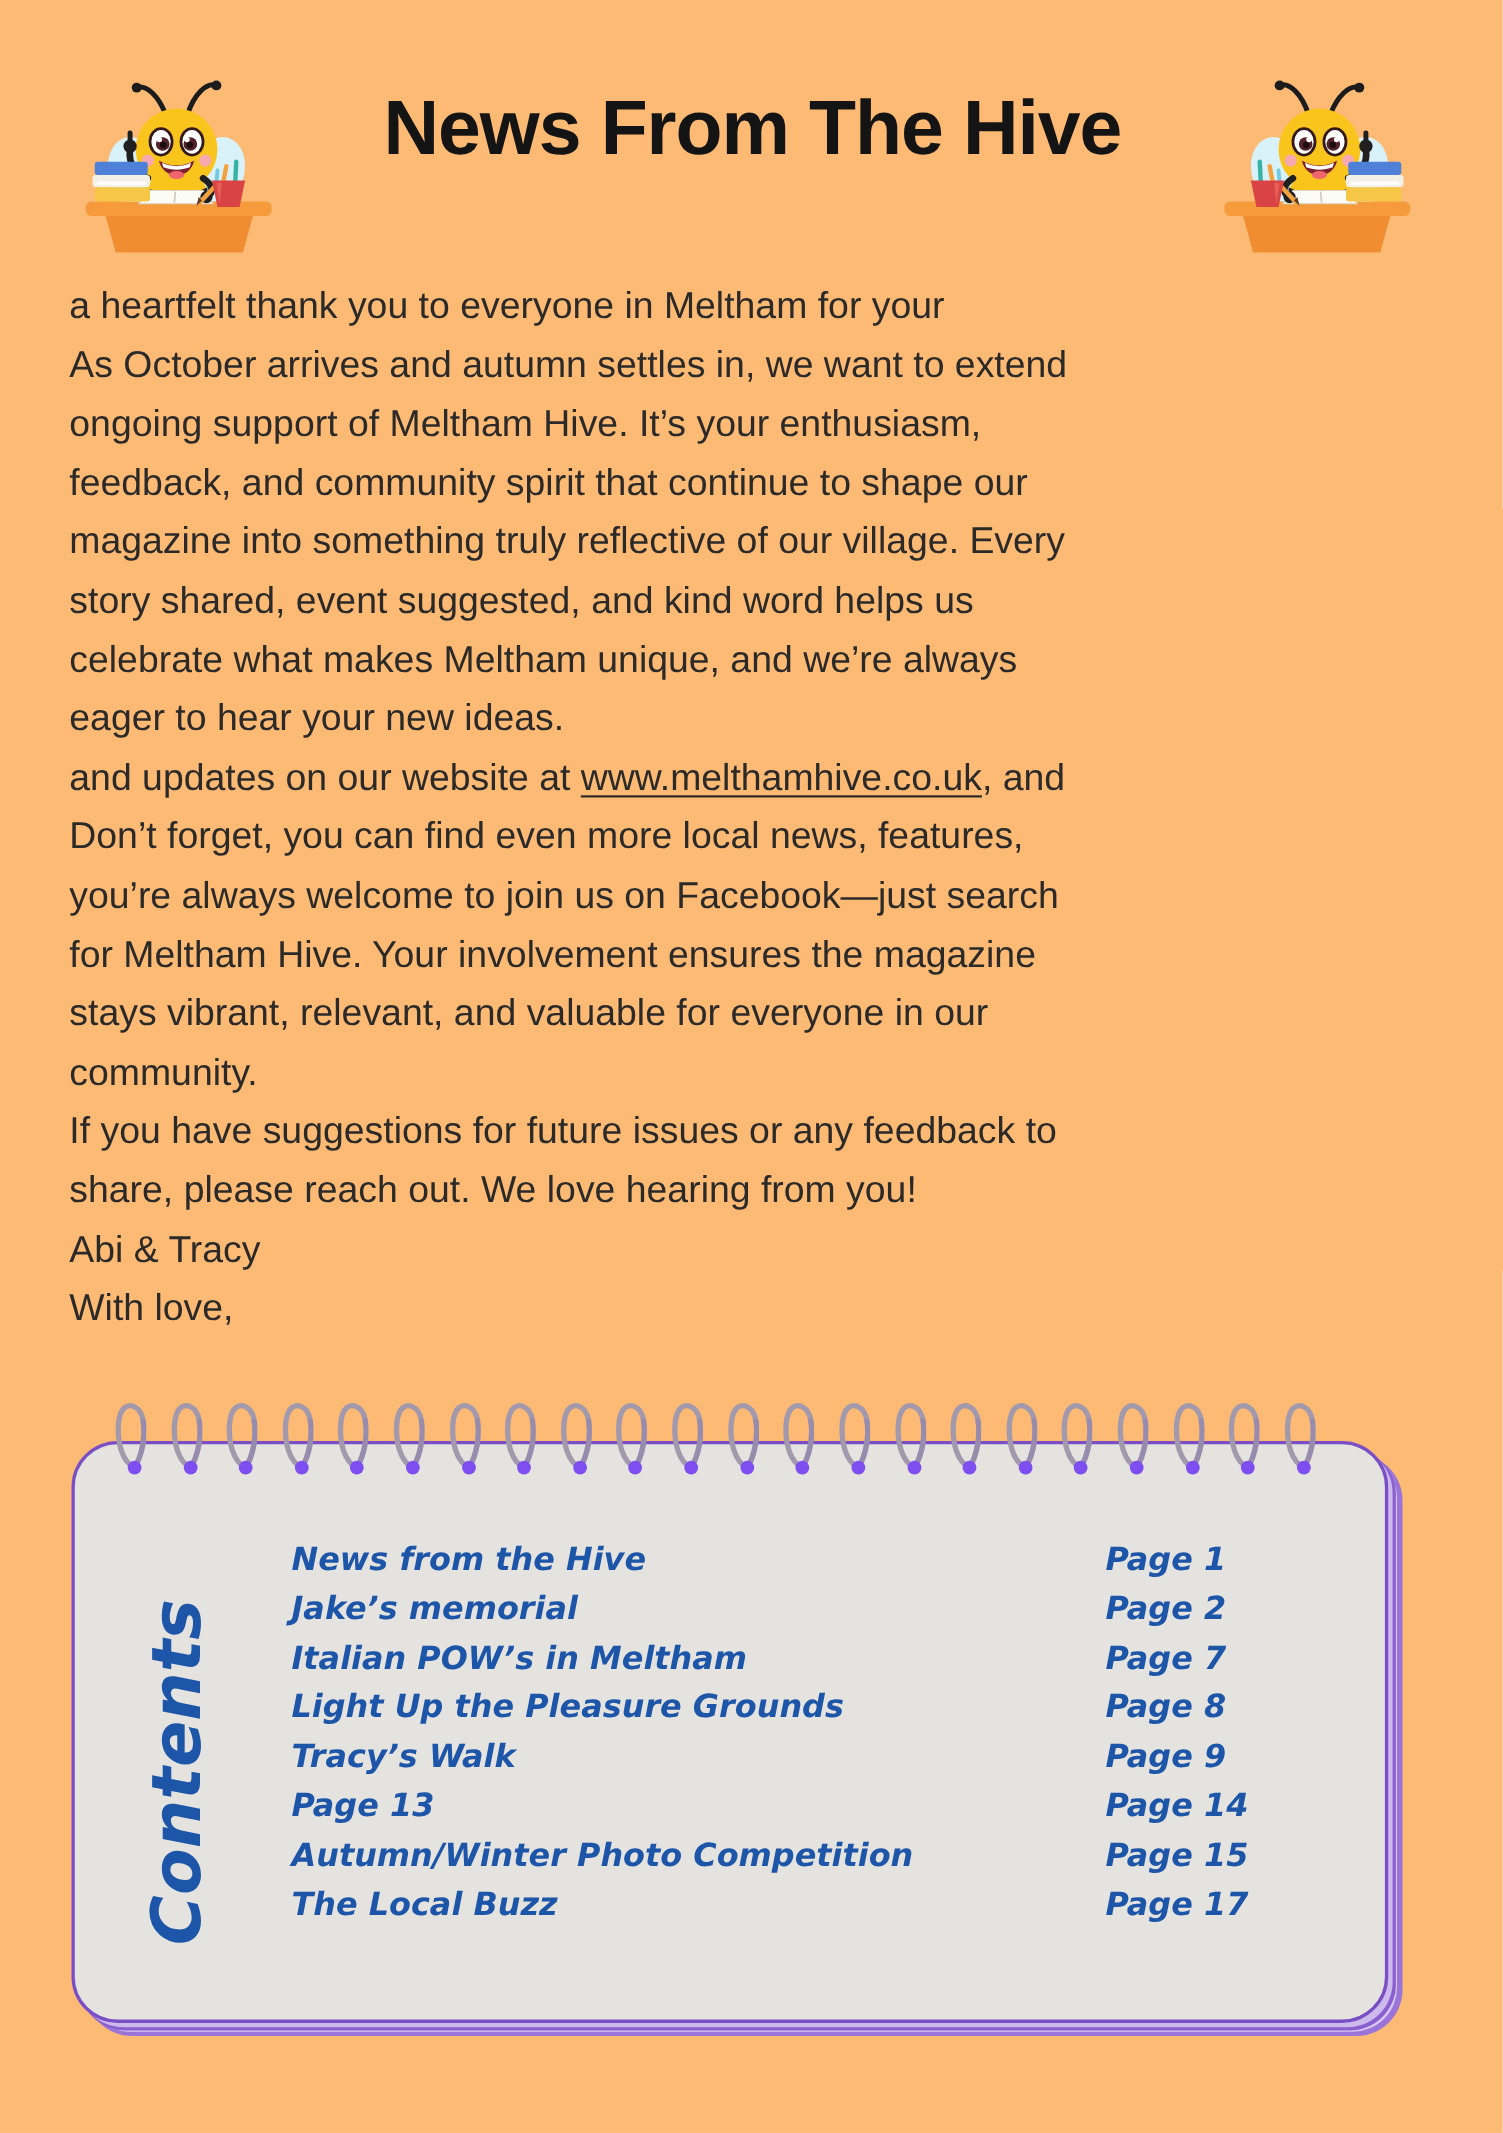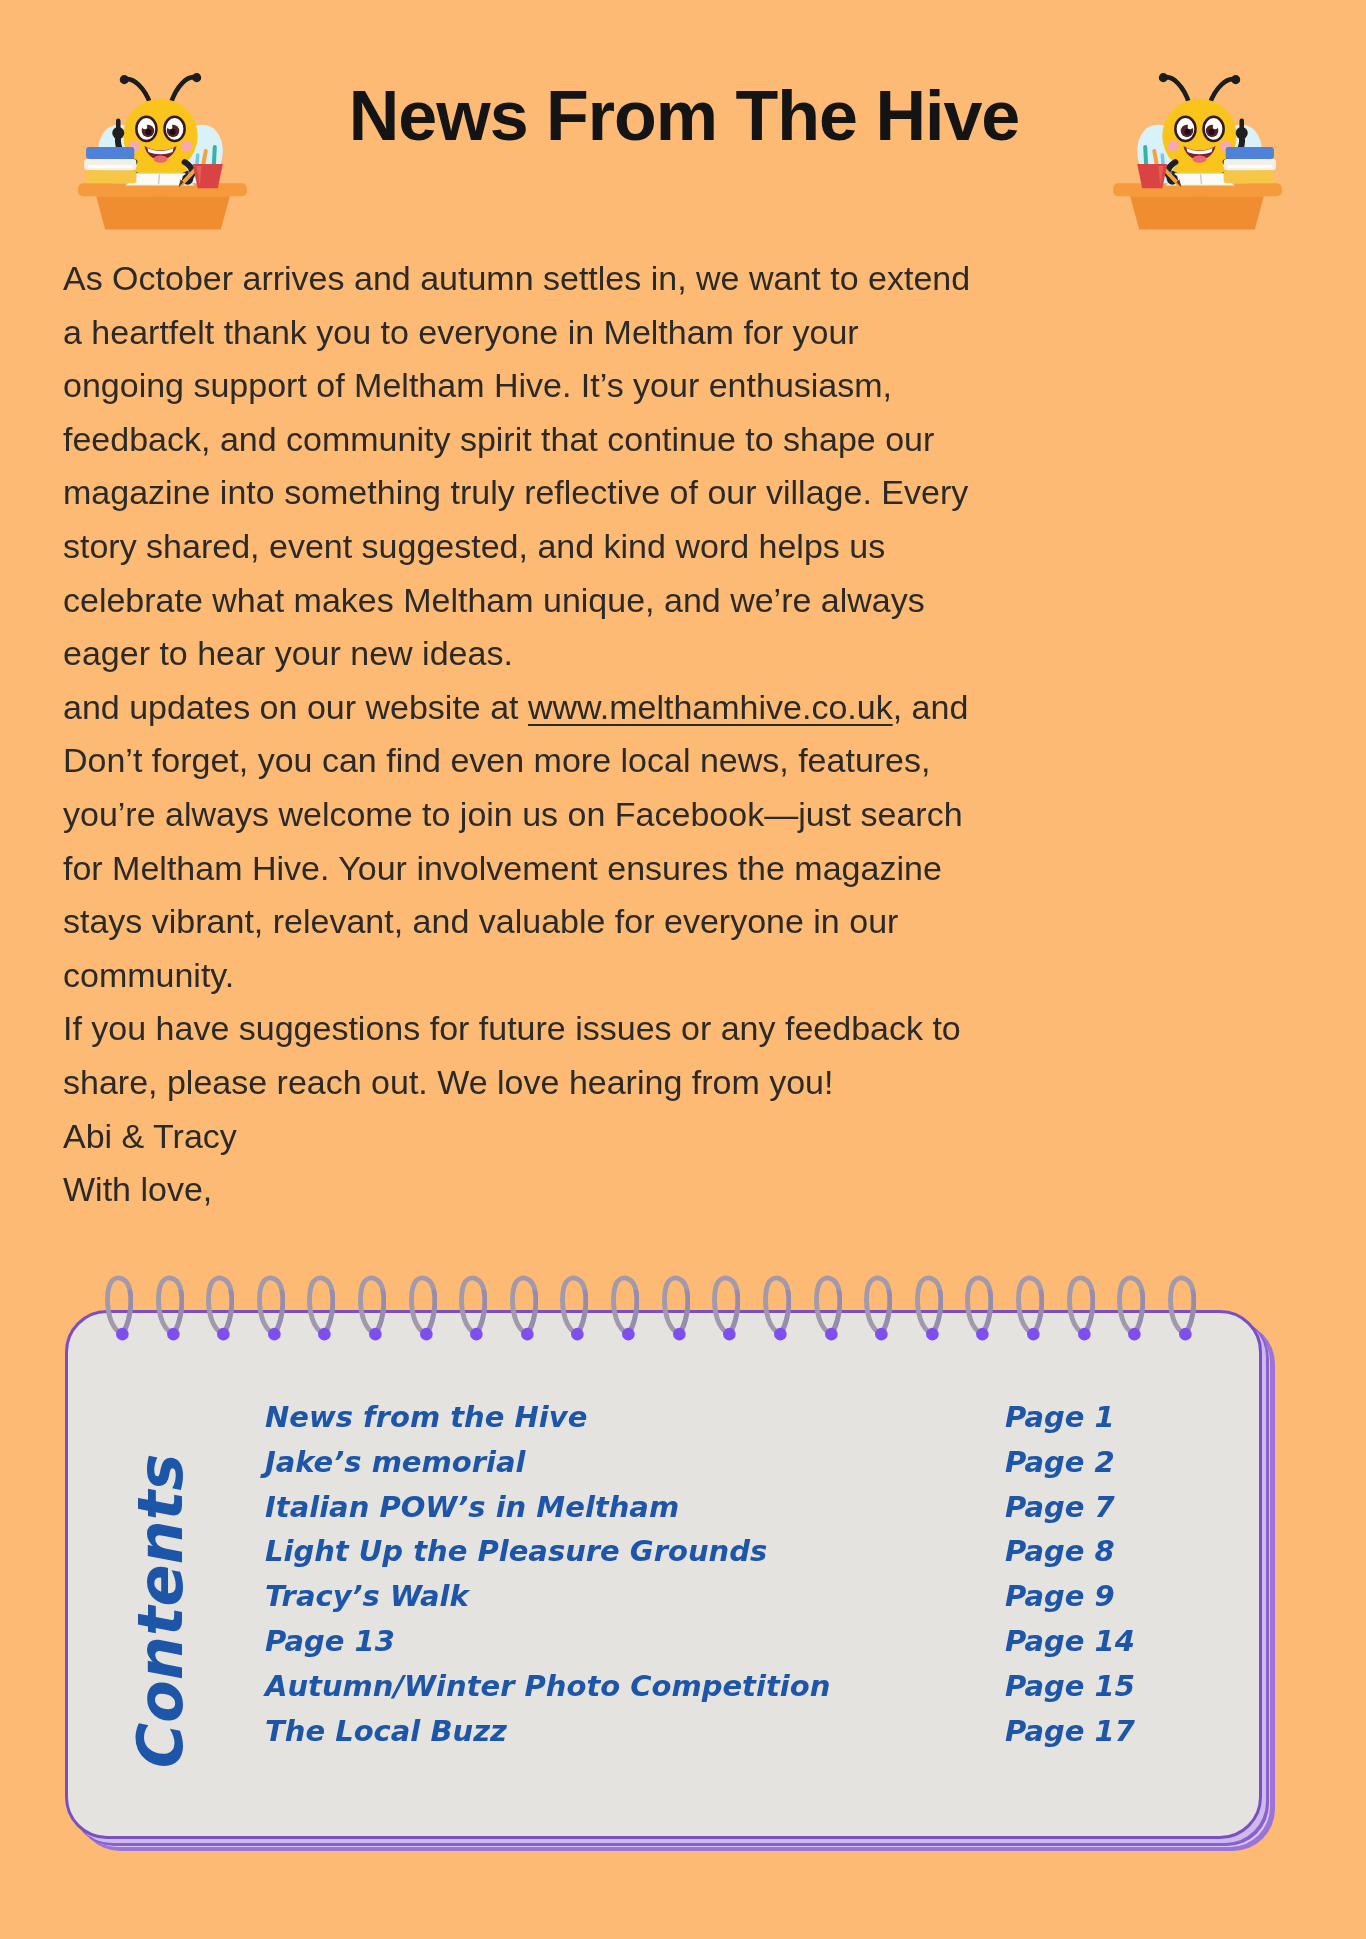--- a/index.html
+++ b/index.html
@@ -113,22 +113,22 @@
   <svg class="bee bee-left" viewBox="0 0 185 168">
       <use href="#beescene"></use>
     </svg>
   <svg class="bee bee-right" viewBox="0 0 185 168">
       <use href="#beescene"></use>
     </svg>
 
   <h1 class="title">News From The Hive</h1>
 
   <div class="body-text">
+    <div class="line">a heartfelt thank you to everyone in Meltham for your</div>
     <div class="line">As October arrives and autumn settles in, we want to extend</div>
-    <div class="line">a heartfelt thank you to everyone in Meltham for your</div>
     <div class="line">ongoing support of Meltham Hive. It’s your enthusiasm,</div>
     <div class="line">feedback, and community spirit that continue to shape our</div>
     <div class="line">magazine into something truly reflective of our village. Every</div>
     <div class="line">story shared, event suggested, and kind word helps us</div>
     <div class="line">celebrate what makes Meltham unique, and we’re always</div>
     <div class="line">eager to hear your new ideas.</div>
     <div class="line"><span>and updates on our website at </span><a class="url">www.melthamhive.co.uk</a><span>, and</span></div>
     <div class="line">Don’t forget, you can find even more local news, features,</div>
     <div class="line">you’re always welcome to join us on Facebook—just search</div>
     <div class="line">for Meltham Hive. Your involvement ensures the magazine</div>

